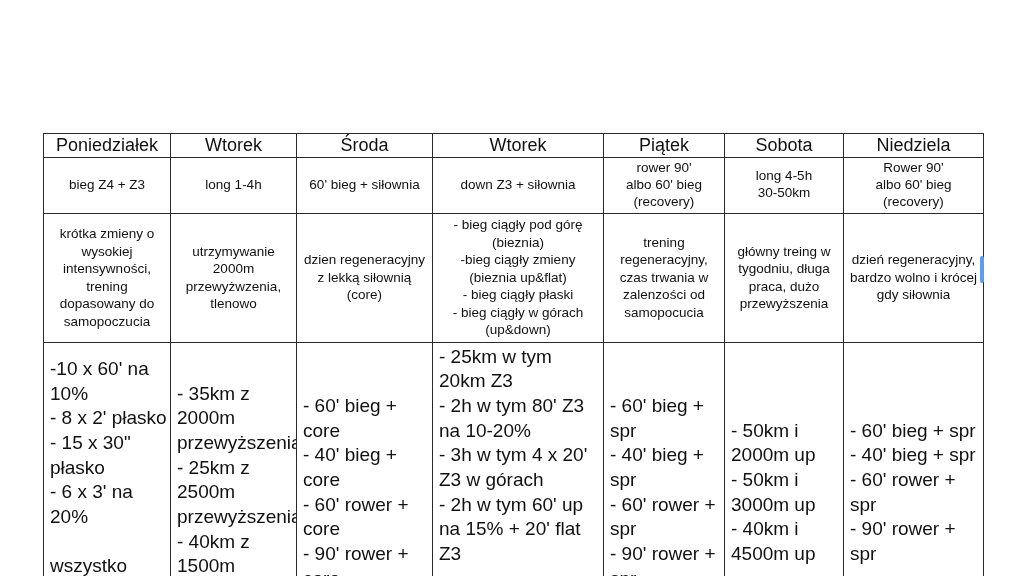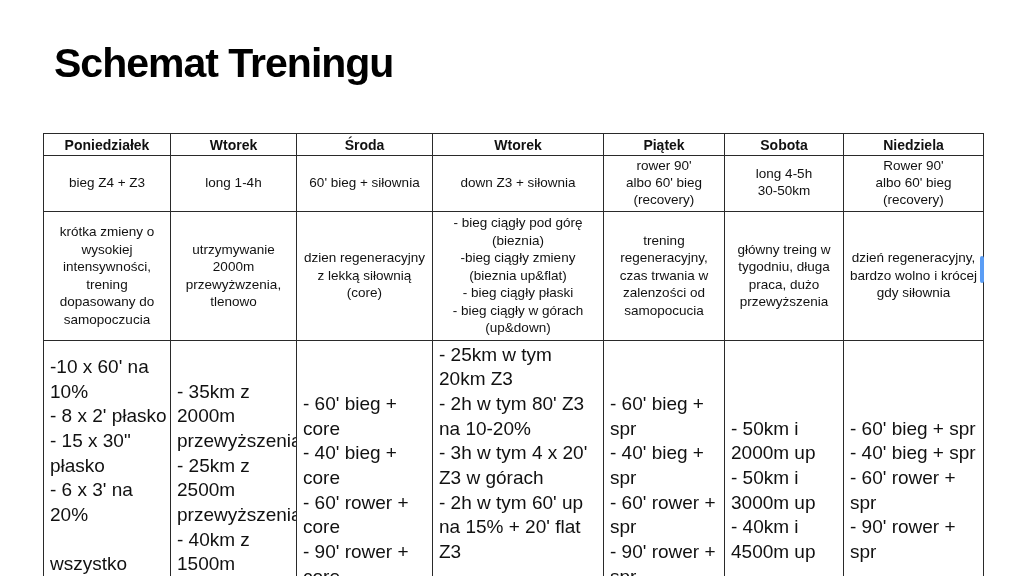--- a/index.html
+++ b/index.html
@@ -28,22 +28,22 @@
     table-layout: fixed;
   }
   table.schedule td, table.schedule th {
     border: 1.4px solid #2a2a2a;
     color: #111;
     vertical-align: middle;
     overflow: hidden;
   }
   th.day {
     height: 22px;
-    font-size: 14px;
-    font-weight: 700;
+    font-size: 18px;
+    font-weight: 400;
     padding: 1px 2px;
   }
   td.workout {
     height: 55px;
     font-size: 13.5px;
     text-align: center;
     padding: 2px 4px;
     line-height: 1.25;
     white-space: pre-line;
   }
@@ -69,21 +69,20 @@
     left: 980px; top: 256px;
     width: 4px; height: 27px;
     border-radius: 2px;
   }
 </style>
 </head>
 <body>
 
 <div class="slide">
 
-  <h1 class="title">Schemat Treningu</h1>
 
   <table class="schedule">
     <colgroup>
       <col style="width:127px">
       <col style="width:126px">
       <col style="width:136px">
       <col style="width:171px">
       <col style="width:121px">
       <col style="width:119px">
       <col style="width:140px">

